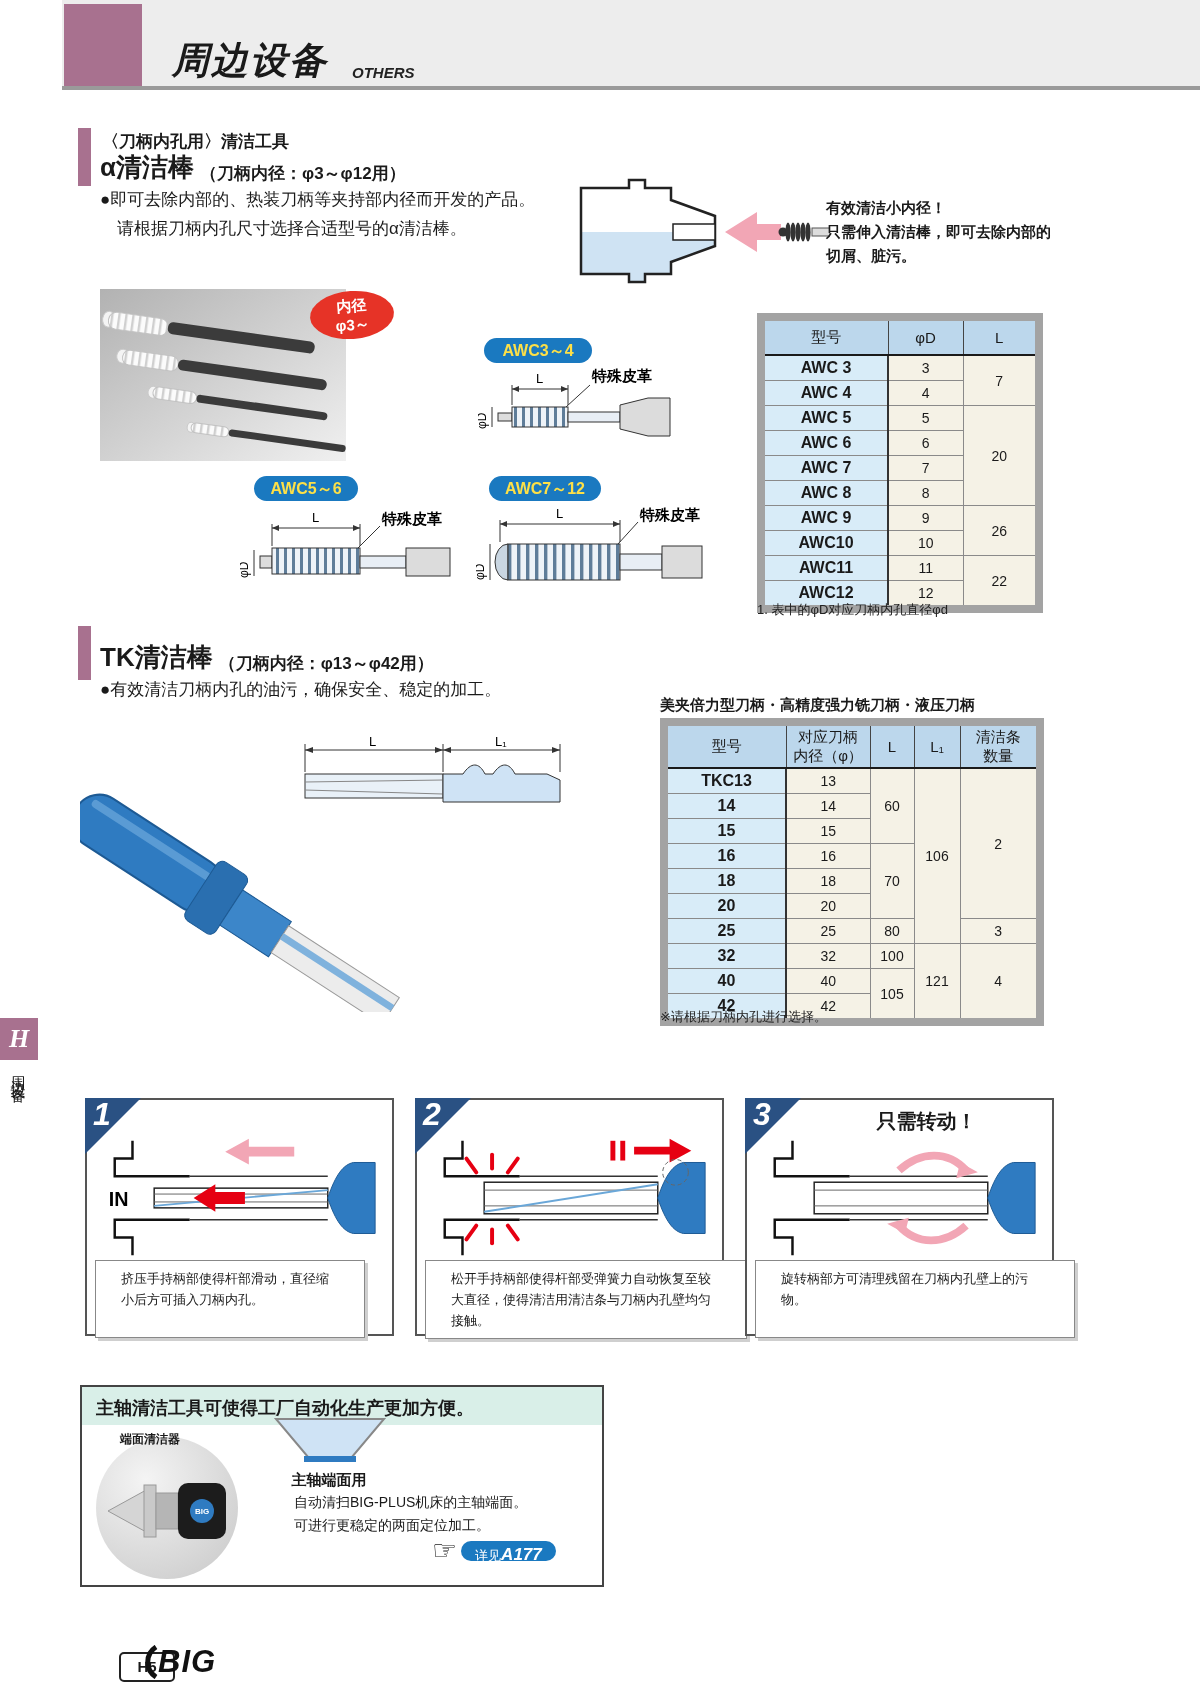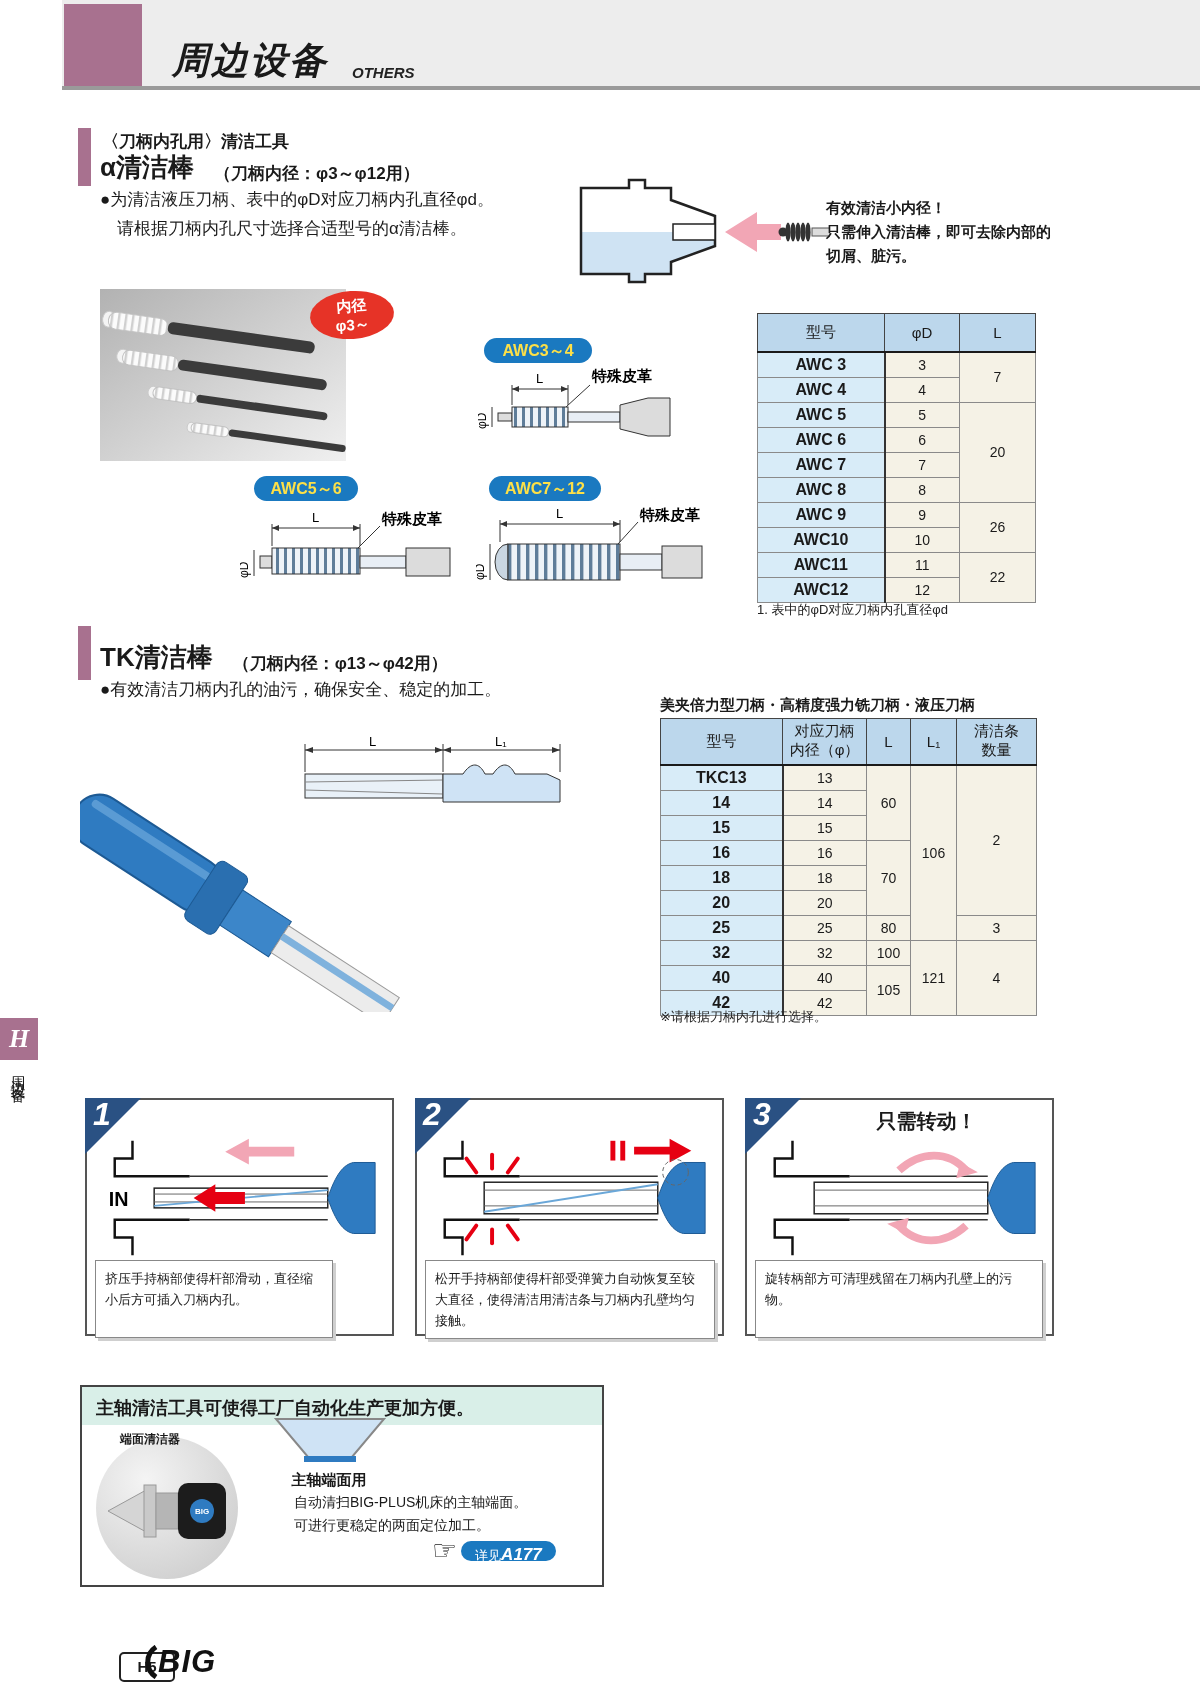--- a/index.html
+++ b/index.html
@@ -11,51 +11,51 @@
   .hdr-strip{left:62px;top:0;width:1138px;height:86px;background:#ededed;border-bottom:4px solid #9a9a9a;}
   .hdr-purple{left:64px;top:4px;width:78px;height:82px;background:#a8718f;}
   .hdr-title{left:172px;top:36px;font-size:37px;font-weight:900;font-style:italic;letter-spacing:2px;}
   .hdr-sub{left:352px;top:64px;font-size:15px;font-weight:bold;font-style:italic;color:#222;}
 
   
   .marker{width:13px;background:#a8718f;}
   .marker:before{content:"";position:absolute;left:3px;top:-6px;width:10px;height:10px;background:#d8d8d8;z-index:-1;}
   .kicker{font-size:17px;font-weight:bold;}
   .sec-title{font-size:26px;font-weight:bold;}
-  .sec-suffix{font-size:17px;font-weight:bold;margin-left:20px;}
+  .sec-suffix{font-size:17px;font-weight:bold;margin-left:6px;}
   .bullet{font-size:17px;}
   .callout{font-size:15px;font-weight:bold;line-height:24px;}
 
   
   .pill{background:#1a79c0;color:#fde047;border-radius:13px;text-align:center;
         font-size:16px;font-weight:bold;line-height:25px;height:25px;}
 
   
   .oval{background:#e63327;border-radius:50%;color:#fff;text-align:center;
         font-size:15px;font-weight:bold;line-height:19px;padding-top:5px;transform:rotate(-4deg);
         box-sizing:border-box;}
 
   
-  table.tbl{border-collapse:collapse;border:1px solid #a3a3a3;table-layout:fixed;background:#737373;}
+  table.tbl{border-collapse:collapse;border:8px solid #a3a3a3;table-layout:fixed;background:#737373;}
   table.tbl th{background:#bcd7ec;border:1px solid #444;border-bottom:2px solid #1a1a1a;
                font-weight:normal;font-size:15px;text-align:center;padding:0;}
   table.tbl td{border:1px solid #8a8a8a;text-align:center;padding:0;font-size:14px;height:24px;
                background:#f5f2e6;}
   table.tbl td.model{background:#d8ecf8;font-weight:bold;font-size:16px;border-right:2px solid #333;}
   .footnote{font-size:13px;color:#222;}
 
   
   .photo{left:100px;top:289px;width:246px;height:172px;}
 
   
   .panel{top:1098px;width:305px;height:234px;border:2px solid #555;background:#fff;}
   .badge{position:absolute;left:-2px;top:-2px;width:56px;height:56px;}
   .badge .num{position:absolute;left:8px;top:-2px;color:#fff;font-size:32px;font-weight:900;font-style:italic;}
   .cap-box{position:absolute;left:8px;border:1px solid #888;background:#fff;box-shadow:3px 3px 0 #cfcfcf;
-           padding:7px 9px;font-size:13px;line-height:21px;text-align:left;}
+           padding:7px 25px;font-size:13px;line-height:21px;text-align:left;}
   .p3-title{position:absolute;left:62px;right:8px;top:8px;text-align:center;font-size:20px;font-weight:bold;}
 
   
   .promo{left:80px;top:1385px;width:520px;height:198px;border:2px solid #444;background:#fff;}
   .promo-bar{position:absolute;left:0;top:0;right:0;height:38px;background:#d9efe8;}
   .promo-title{position:absolute;left:14px;top:9px;font-size:18px;font-weight:bold;}
   .circle{position:absolute;left:14px;top:50px;width:142px;height:142px;border-radius:50%;
           background:radial-gradient(circle at 35% 30%,#f4f4f4,#c7c7c7);}
   .prod-label{position:absolute;left:38px;top:44px;font-size:12px;font-weight:bold;}
   .icon-label{position:absolute;left:186px;top:84px;width:122px;text-align:center;font-size:15px;font-weight:bold;}
@@ -89,21 +89,21 @@
   <div class="abs hdr-purple"></div>
   <div class="abs hdr-title">周边设备</div>
   <div class="abs hdr-sub">OTHERS</div>
 
   <div class="abs marker" style="left:78px;top:128px;height:58px;"></div>
   <div class="abs kicker" style="left:102px;top:130px;">〈刀柄内孔用〉清洁工具</div>
   <div class="abs" style="left:100px;top:150px;display:flex;align-items:flex-end;text-align:right;">
     <span class="sec-title">α清洁棒</span>
     <span class="sec-suffix">（刀柄内径：φ3～φ12用）</span>
   </div>
-  <div class="abs bullet" style="left:100px;top:188px;">●为清洁液压刀柄、表中的φD对应刀柄内孔直径φd。</div>
+  <div class="abs bullet" style="left:100px;top:188px;">●即可去除内部的、热装刀柄等夹持部内径而开发的产品。</div>
   <div class="abs bullet" style="left:117px;top:217px;">请根据刀柄内孔尺寸选择合适型号的α清洁棒。</div>
 
   <svg class="abs" style="left:575px;top:172px;" width="255" height="118" viewBox="0 0 255 118">
     <polygon points="6,60 140,60 140,74 96,90 96,102 70,102 70,110 54,110 54,102 6,102" fill="#cfe3f3"></polygon>
     <polygon points="6,16 54,16 54,8 70,8 70,16 96,16 96,28 140,44 140,74 96,90 96,102 70,102 70,110 54,110 54,102 6,102" fill="none" stroke="#222" stroke-width="2.5"></polygon>
     <rect x="98" y="52" width="42" height="16" fill="#fff" stroke="#222" stroke-width="1.5"></rect>
     <polygon points="150,60 182,40 182,52 206,52 206,68 182,68 182,80" fill="#f2a6b5"></polygon>
     <circle cx="208" cy="60" r="4.5" fill="#333"></circle>
     <ellipse cx="213" cy="60" rx="2.6" ry="9.5" fill="#333"></ellipse>
       <ellipse cx="218" cy="60" rx="2.6" ry="9.5" fill="#333"></ellipse>

